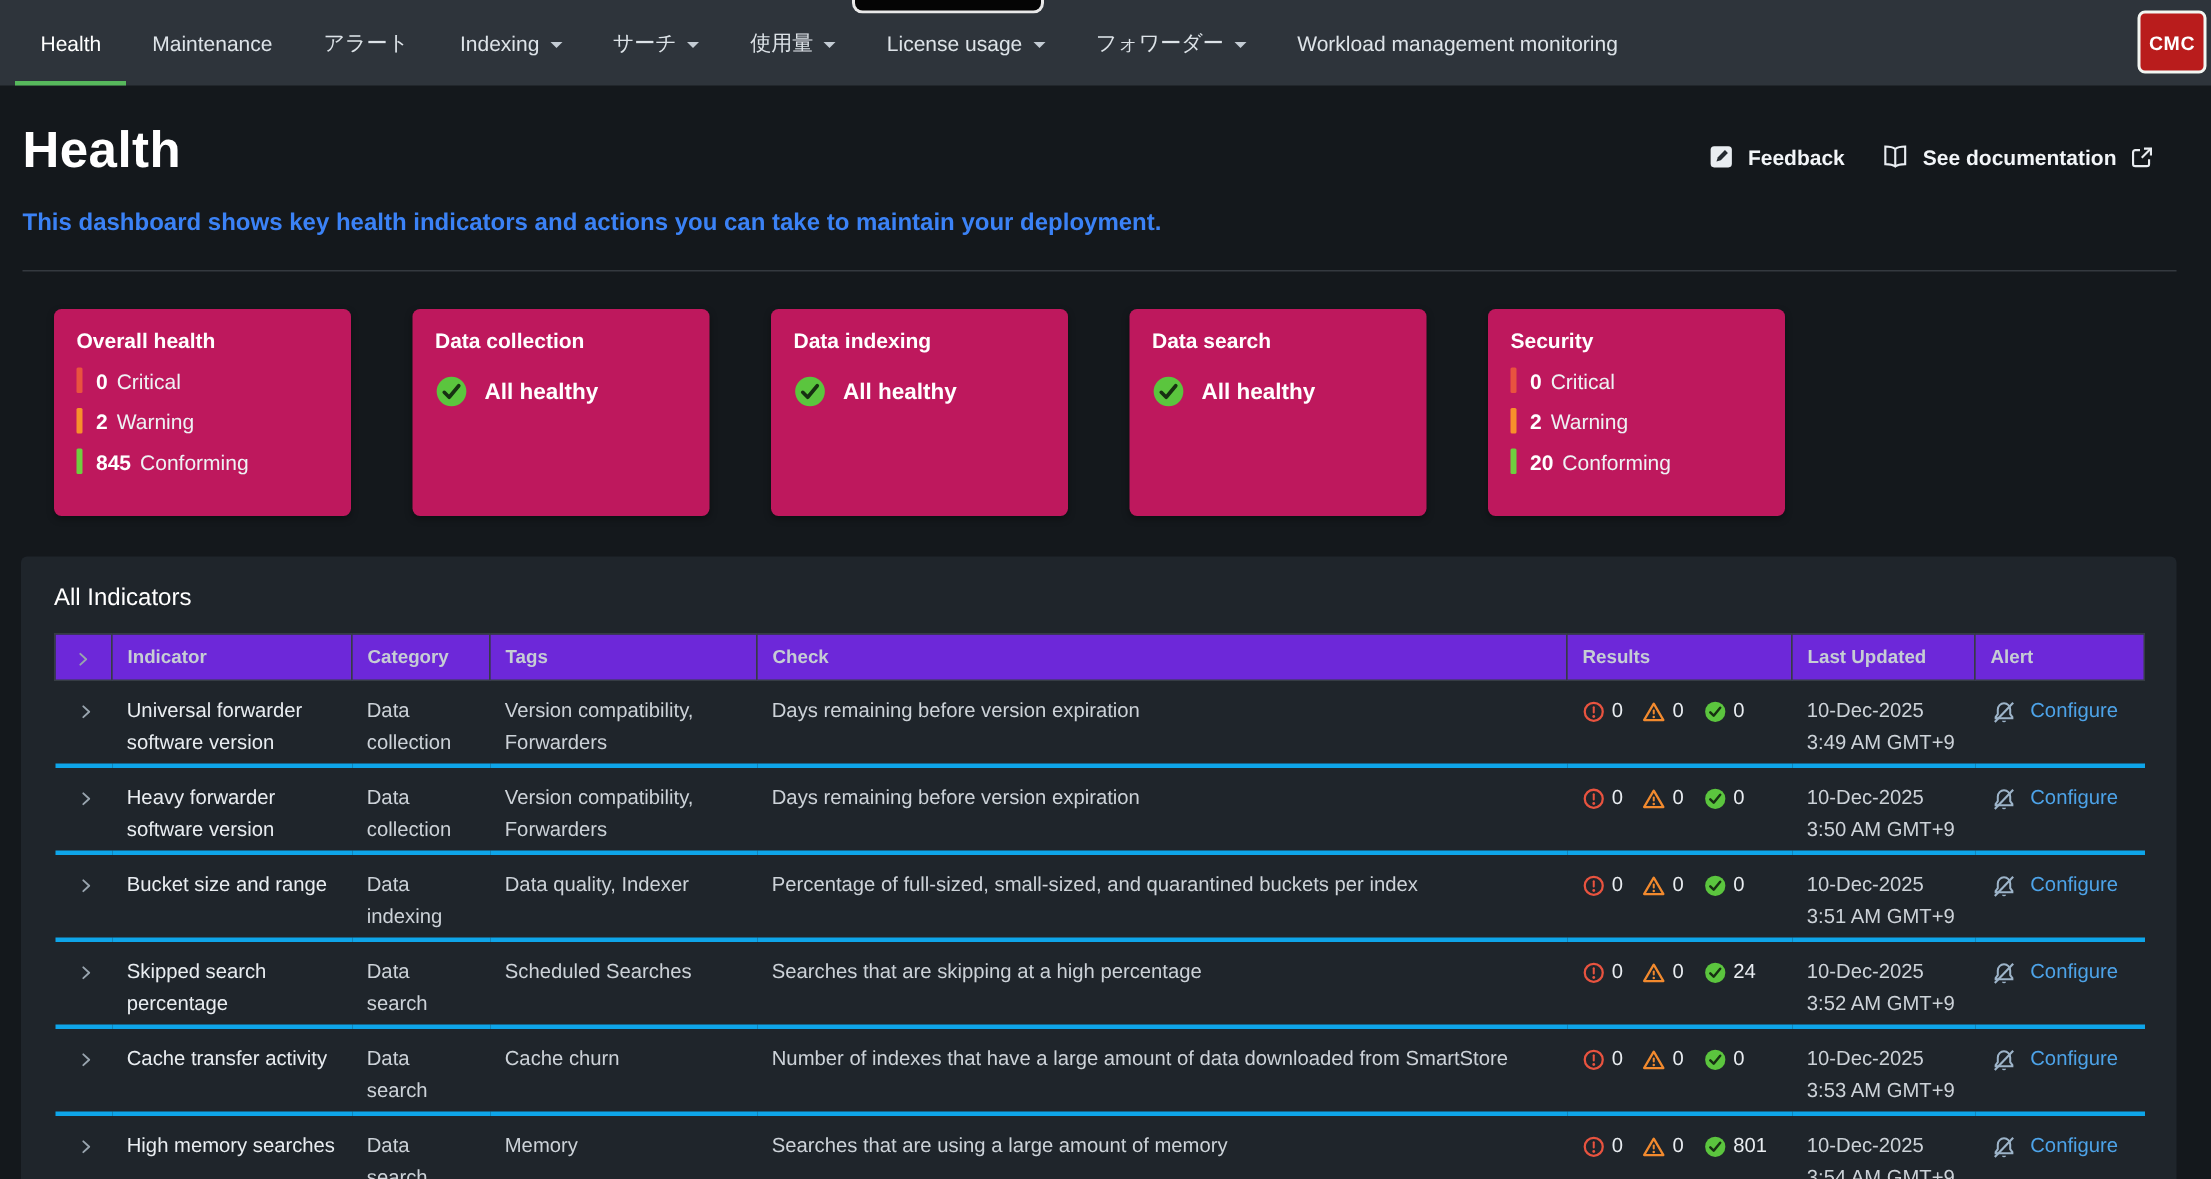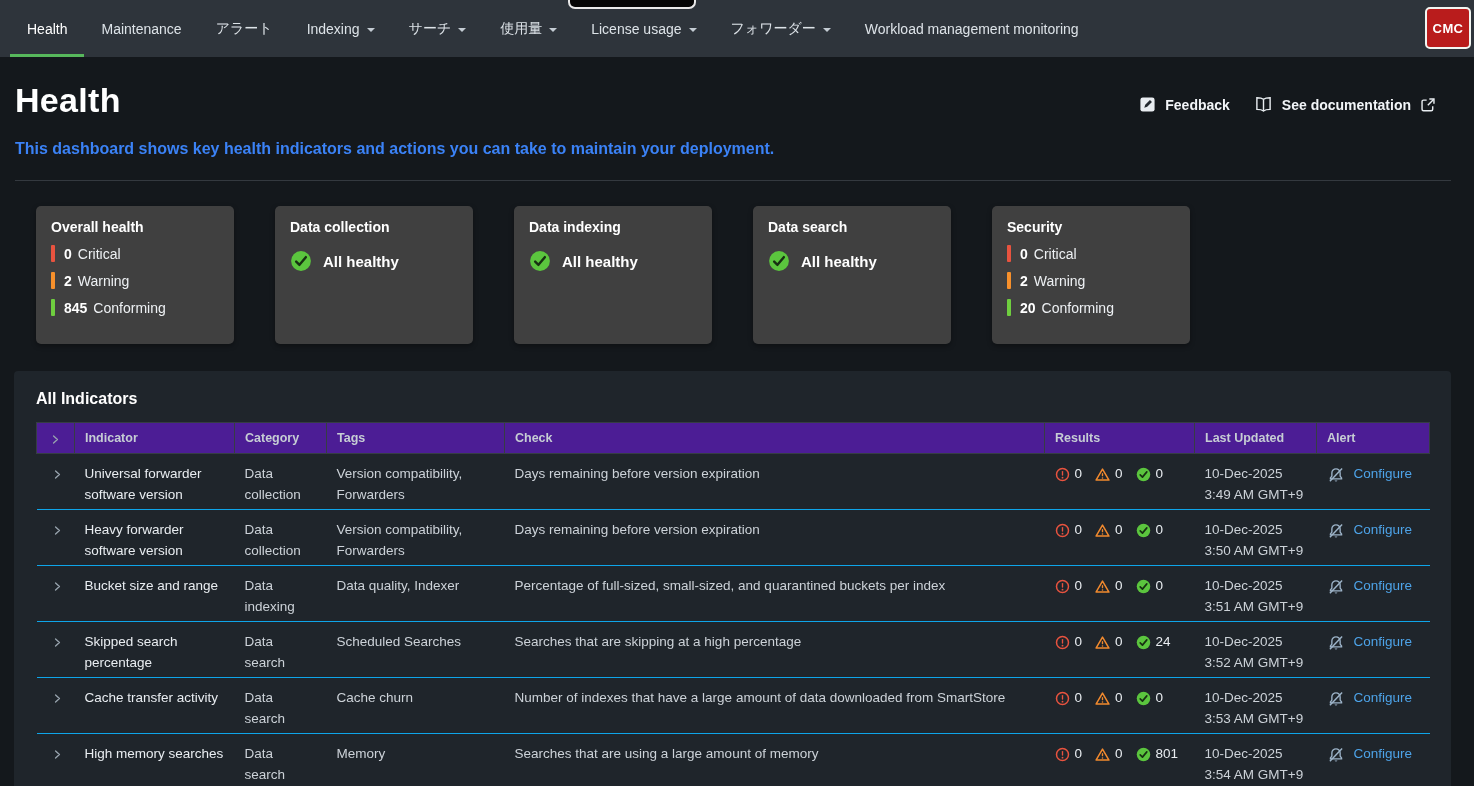--- a/index.html
+++ b/index.html
@@ -21,38 +21,38 @@
   
   .page-head{padding:24px 38px 0 15px;display:flex;justify-content:space-between;align-items:center;}
   .page-title{font-size:34px;font-weight:bold;color:#fff;letter-spacing:.3px;}
   .head-actions{display:flex;gap:24px;align-items:center;margin-top:8px;}
   .action{display:flex;gap:9px;align-items:center;font-size:14px;font-weight:bold;color:#f2f5f8;cursor:pointer;}
   .action svg{display:block;}
   .page-desc{padding:20px 38px 0 15px;font-size:16px;color:#3b82f6;font-weight:bold;}
   .divider{border-top:1px solid #34393f;margin:22px 23px 0 15px;}
   
   .cards{display:flex;gap:41px;margin:25px 0 0 36px;}
-  .card{width:198px;height:138px;background:#404040;border-radius:5px;padding:13px 15px;box-shadow:0 2px 5px rgba(0,0,0,.35);}
+  .card{width:198px;height:138px;background:#be185d;border-radius:5px;padding:13px 15px;box-shadow:0 2px 5px rgba(0,0,0,.35);}
   .card-title{font-size:14px;font-weight:bold;color:#fff;}
   .stat{display:flex;align-items:center;margin-top:10px;gap:9px;font-size:14px;}
   .bar{width:4px;height:17px;border-radius:1px;flex:none;}
   .bar-crit{background:#e8533f;}
   .bar-warn{background:#f7902b;}
   .bar-ok{background:#6fce3f;}
   .stat b{color:#fff;}
   .stat .lbl{color:#eef1f4;margin-left:-3px;}
   .healthy{display:flex;align-items:center;gap:11px;margin-top:15px;}
   .healthy .txt{font-weight:bold;font-size:15px;color:#fff;}
   
   .panel{margin:27px 23px 0 14px;background:#1f252b;border-radius:4px;padding:19px 22px;min-height:400px;}
-  .panel-title{font-size:16px;font-weight:bold;color:#fff;margin-bottom:14px;padding-left:0;}
+  .panel-title{font-size:16px;font-weight:normal;color:#fff;margin-bottom:14px;padding-left:0;}
   table{width:100%;border-collapse:collapse;table-layout:fixed;}
-  thead th{background:#4c1d95;border:1px solid #363d44;font-size:12.5px;color:#c6cdd4;text-align:left;padding:8px 10px;font-weight:bold;}
+  thead th{background:#6d28d9;border:1px solid #363d44;font-size:12.5px;color:#c6cdd4;text-align:left;padding:8px 10px;font-weight:bold;}
   thead th.th-chev{padding:6px 0 4px 12px;}
-  tbody td{padding:10px 10px 4px;border-bottom:1px solid #0ea5e9;font-size:13.5px;color:#ccd2d8;vertical-align:top;line-height:20.5px;}
+  tbody td{padding:10px 10px 4px;border-bottom:3px solid #0ea5e9;font-size:13.5px;color:#ccd2d8;vertical-align:top;line-height:20.5px;}
   td.td-chev{padding-left:14px;padding-top:13px;}
   .ind-name{color:#e9edf1;}
   .res{display:flex;gap:13px;align-items:center;height:21px;}
   .rg{display:flex;gap:5px;align-items:center;}
   .rv{color:#e9edf1;}
   .upd span{display:block;}
   .alert-cell-inner{display:flex;gap:9px;align-items:center;height:21px;}
   .cfg{color:#4da3e8;cursor:pointer;text-decoration:none;}
   .row-chev{cursor:pointer;display:inline-block;}
   .ic{display:block;}

